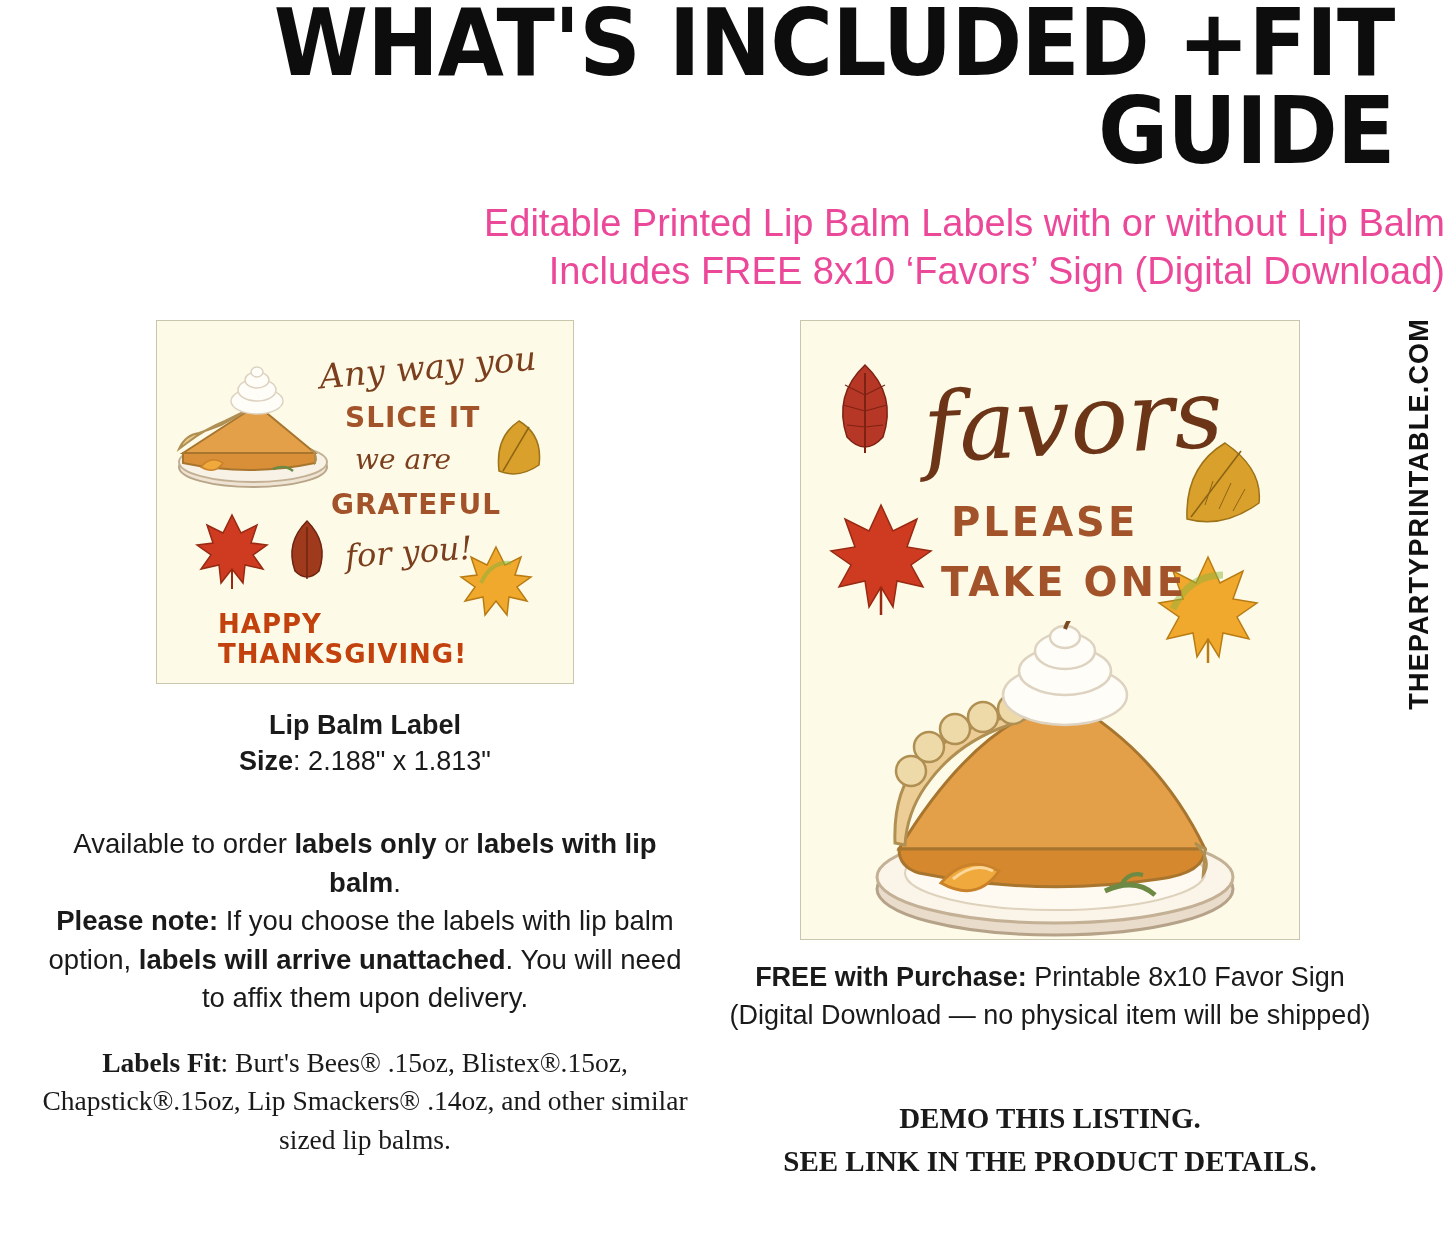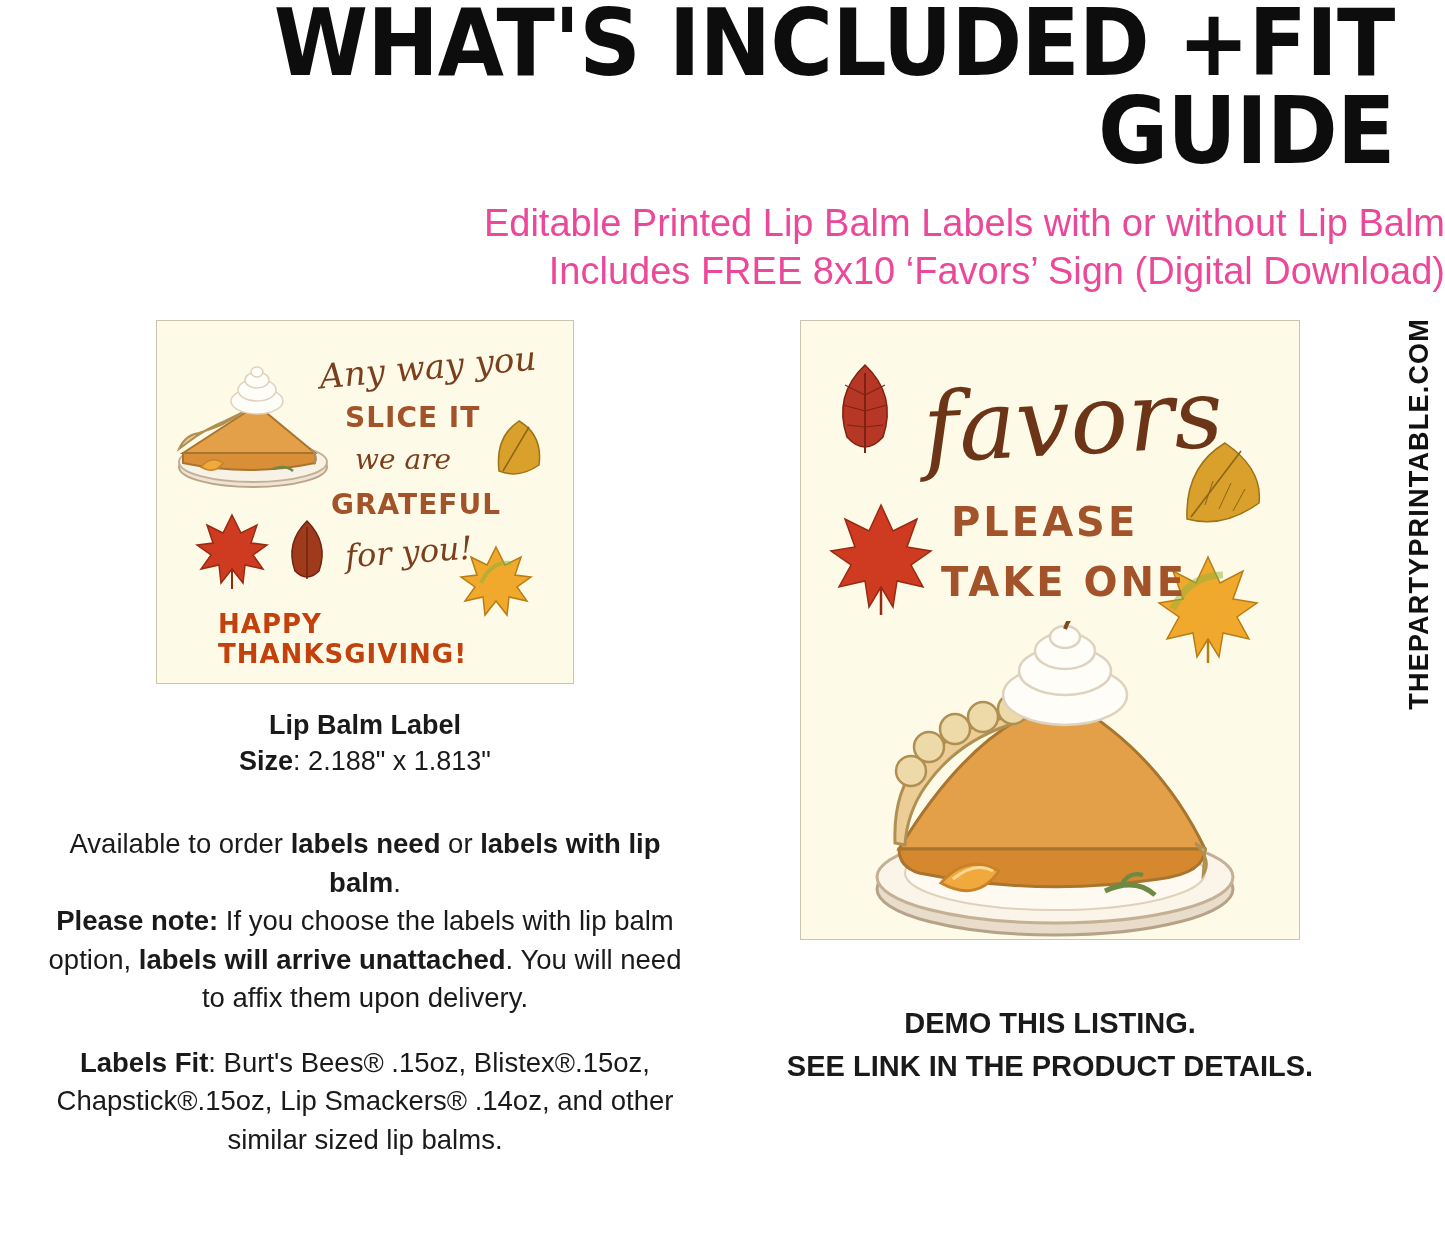--- a/index.html
+++ b/index.html
@@ -79,21 +79,21 @@
   .caption b { font-weight: bold; }
 
   
   .left-text {
     text-align: center;
     font-size: 27.5px;
     line-height: 1.4;
     margin-top: 46px;
   }
   .left-text p { margin: 0 0 26px 0; }
-  .left-text p:last-child { margin-bottom: 0; }
+  .left-text p:last-child { margin-bottom: 0; font-family: Liberation Serif, serif; }
   .left-text b { font-weight: bold; }
   .left-text i { font-style: italic; }
 
   
   .sign-card {
     width: 500px;
     height: 620px;
     margin: 0 auto;
     background: #fdfbe8;
     border: 1px solid #c9c6ad;
@@ -106,20 +106,21 @@
     line-height: 1.42;
     margin-top: 18px;
   }
   .right-caption b { font-weight: bold; }
   .demo-text {
     text-align: center;
     font-weight: bold;
     font-size: 29px;
     line-height: 1.5;
     margin-top: 62px;
+    font-family: Liberation Serif, serif;
   }
 
   
   .art { position: absolute; }
 
   
   .script {
     font-family: "DejaVu Serif", serif;
     font-style: italic;
     color: #7b3f1d;
@@ -192,21 +193,21 @@
 
     <div class="caption">
       <div style="font-weight:bold;">Lip Balm Label</div>
       <div>
         <b>Size</b><span>: 2.188" x 1.813"</span>
       </div>
     </div>
 
     <div class="left-text">
       <p>
-        <span>Available to order </span><b>labels need</b><span> or </span><b>labels with lip balm</b><span>.</span><br>
+        <span>Available to order </span><b>labels only</b><span> or </span><b>labels with lip balm</b><span>.</span><br>
         <b>Please note:</b><span> If you choose the labels with lip balm option, </span><b>labels will arrive unattached</b><span>. You will need to affix them upon delivery.</span>
       </p>
       <p>
         <b>Labels Fit</b><span>: Burt's Bees® .15oz, Blistex®.15oz, Chapstick®.15oz, Lip Smackers® .14oz, and other similar sized lip balms.</span><br>
       </p>
 
     </div>
   </div>
 
   <div class="col-right">
@@ -263,19 +264,23 @@
           <ellipse cx="206" cy="16" rx="15" ry="11"></ellipse>
         </g>
         <path d="M206 8 q4 -12 10 -14" stroke="#7a4b20" stroke-width="4" fill="none"></path>
         <path d="M82 262 q26 -30 58 -12 q-22 32 -58 12z" fill="#f0a93c" stroke="#c9822a" stroke-width="3"></path>
         <path d="M94 258 q22 -18 40 -8" stroke="#fbd79a" stroke-width="3" fill="none"></path>
         <path d="M246 270 q30 -14 50 4" stroke="#6c8a43" stroke-width="5" fill="none"></path>
         <path d="M262 264 q8 -14 22 -10" stroke="#6c8a43" stroke-width="4" fill="none"></path>
       </svg>
     </div>
 
+    <div class="right-caption">
+      <span><b>FREE with Purchase:</b><span> Printable 8x10 Favor Sign</span></span><br>
+      <span>(Digital Download — no physical item will be shipped)</span>
+    </div>
 
     <div class="demo-text">
       <div>DEMO THIS LISTING.</div>
       <div>SEE LINK IN THE PRODUCT DETAILS.</div>
     </div>
   </div>
 </div>
 
 </body></html>

